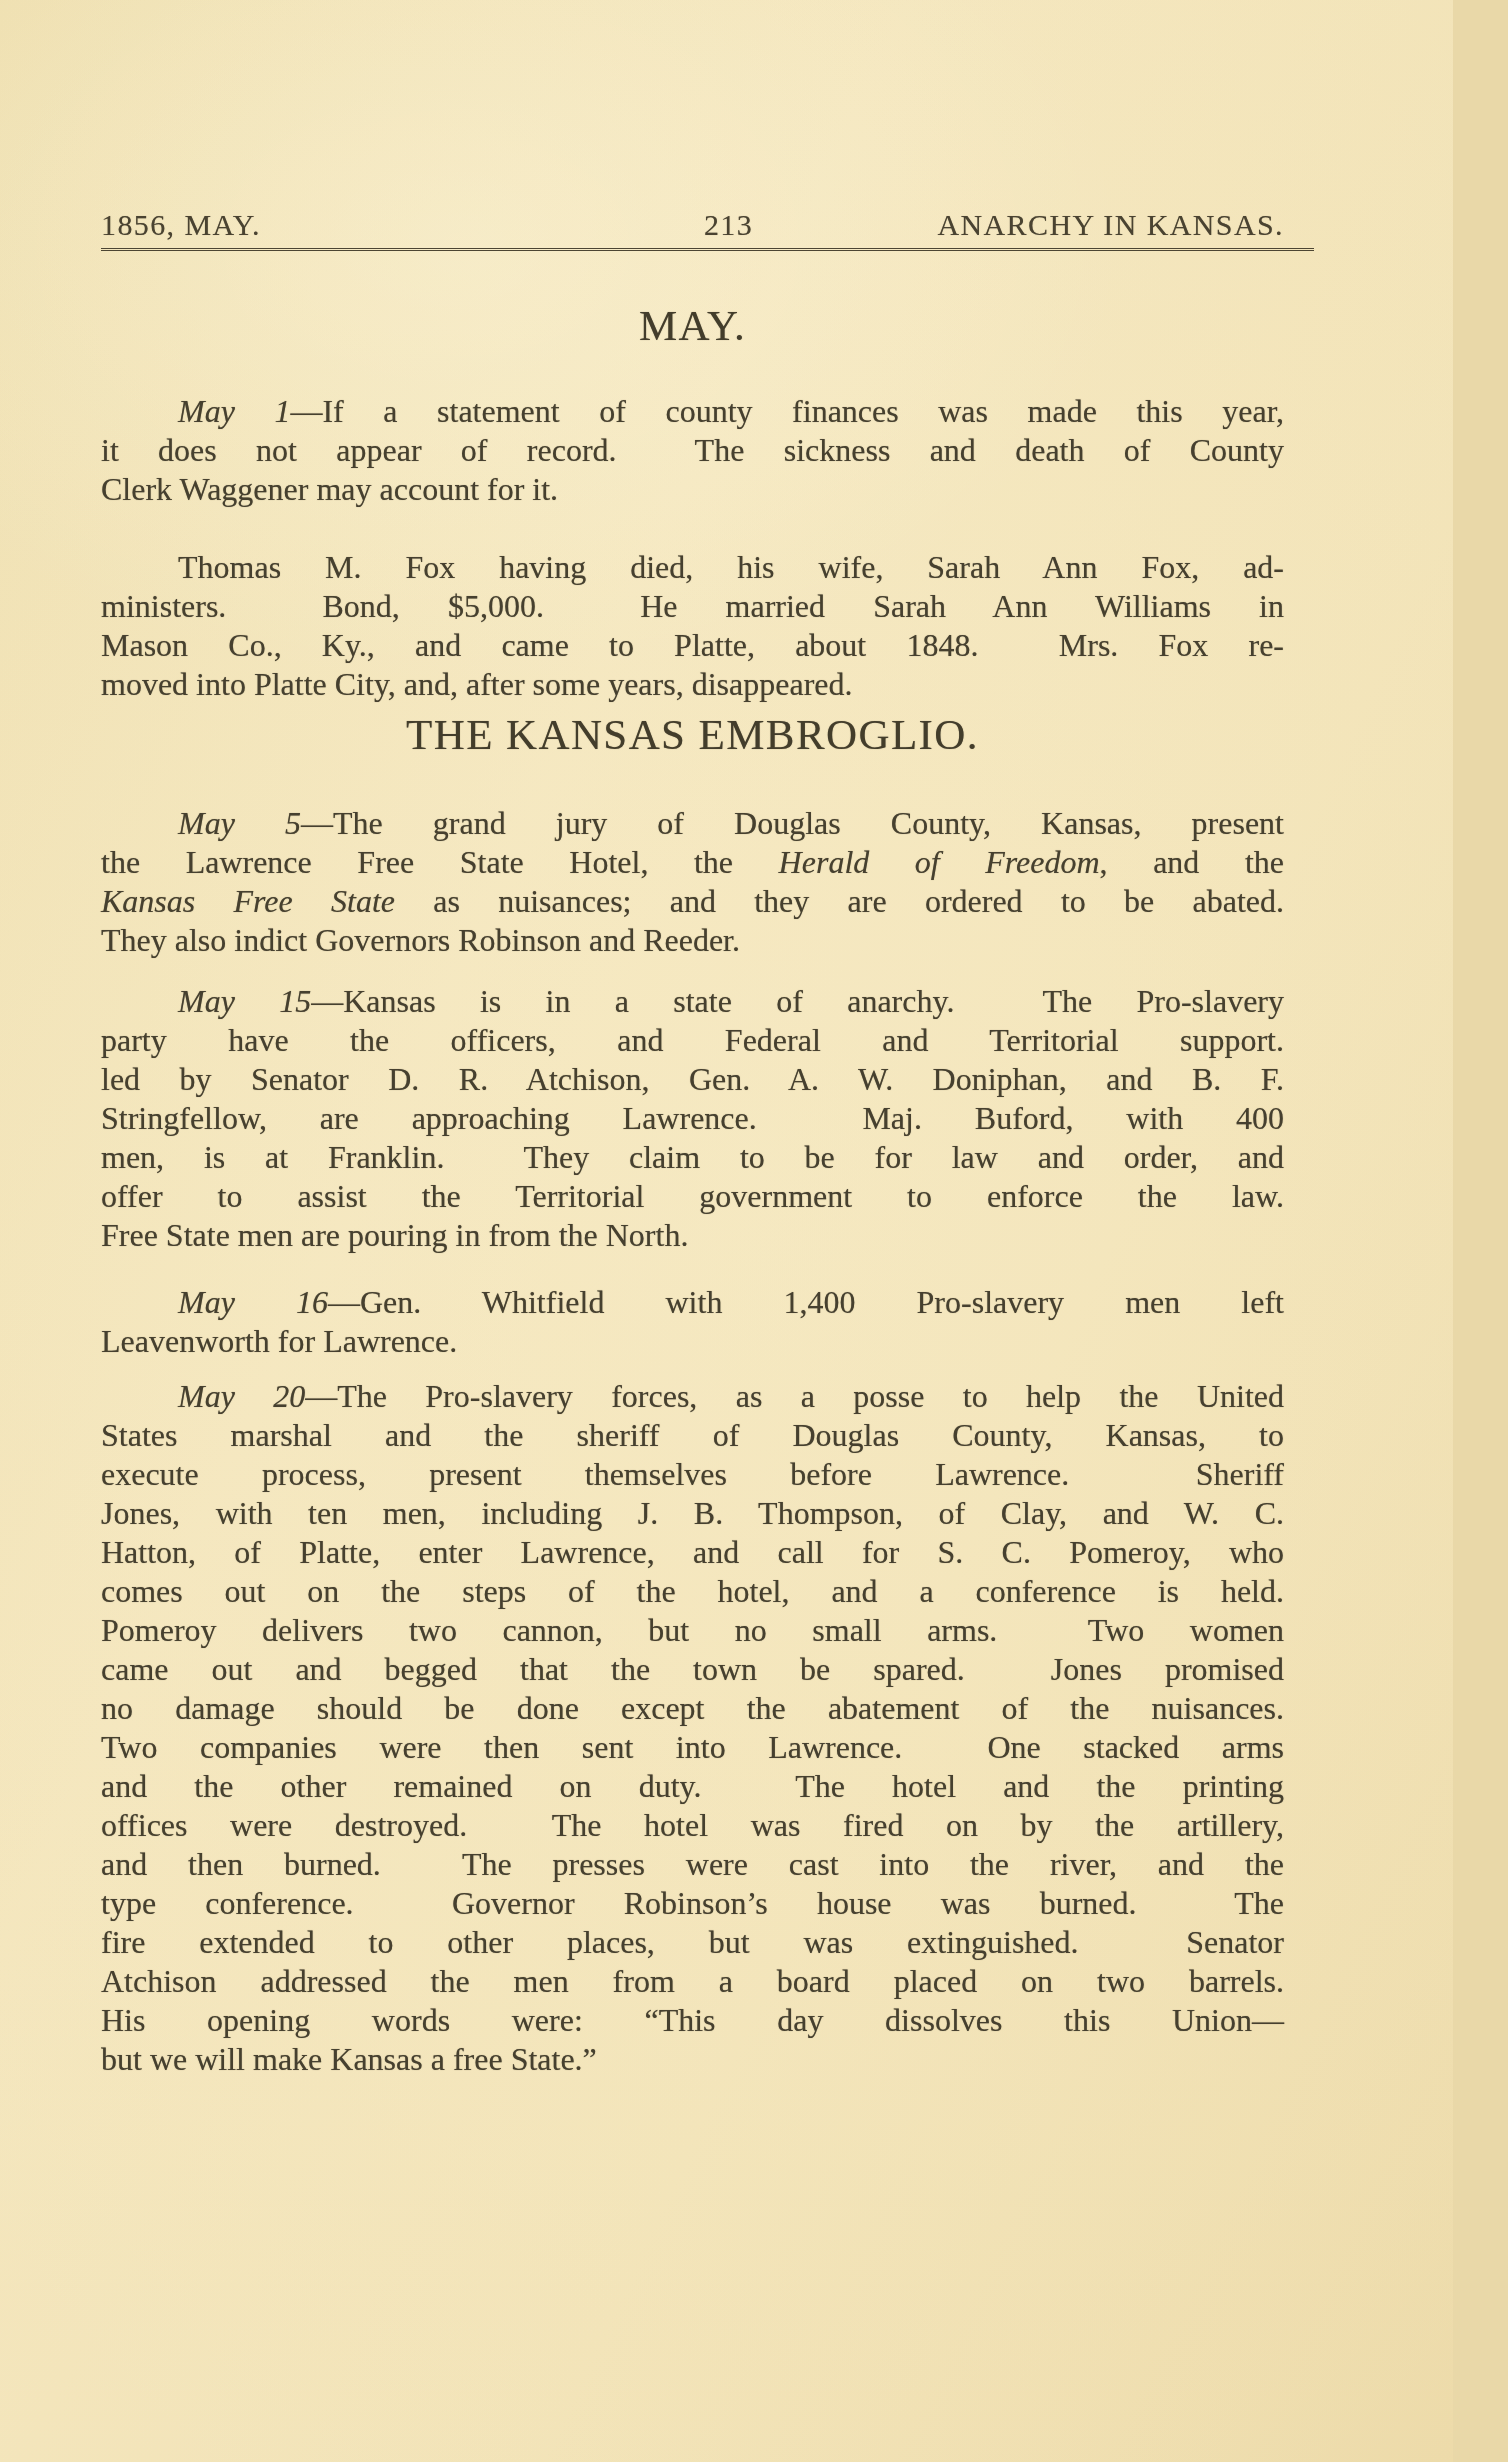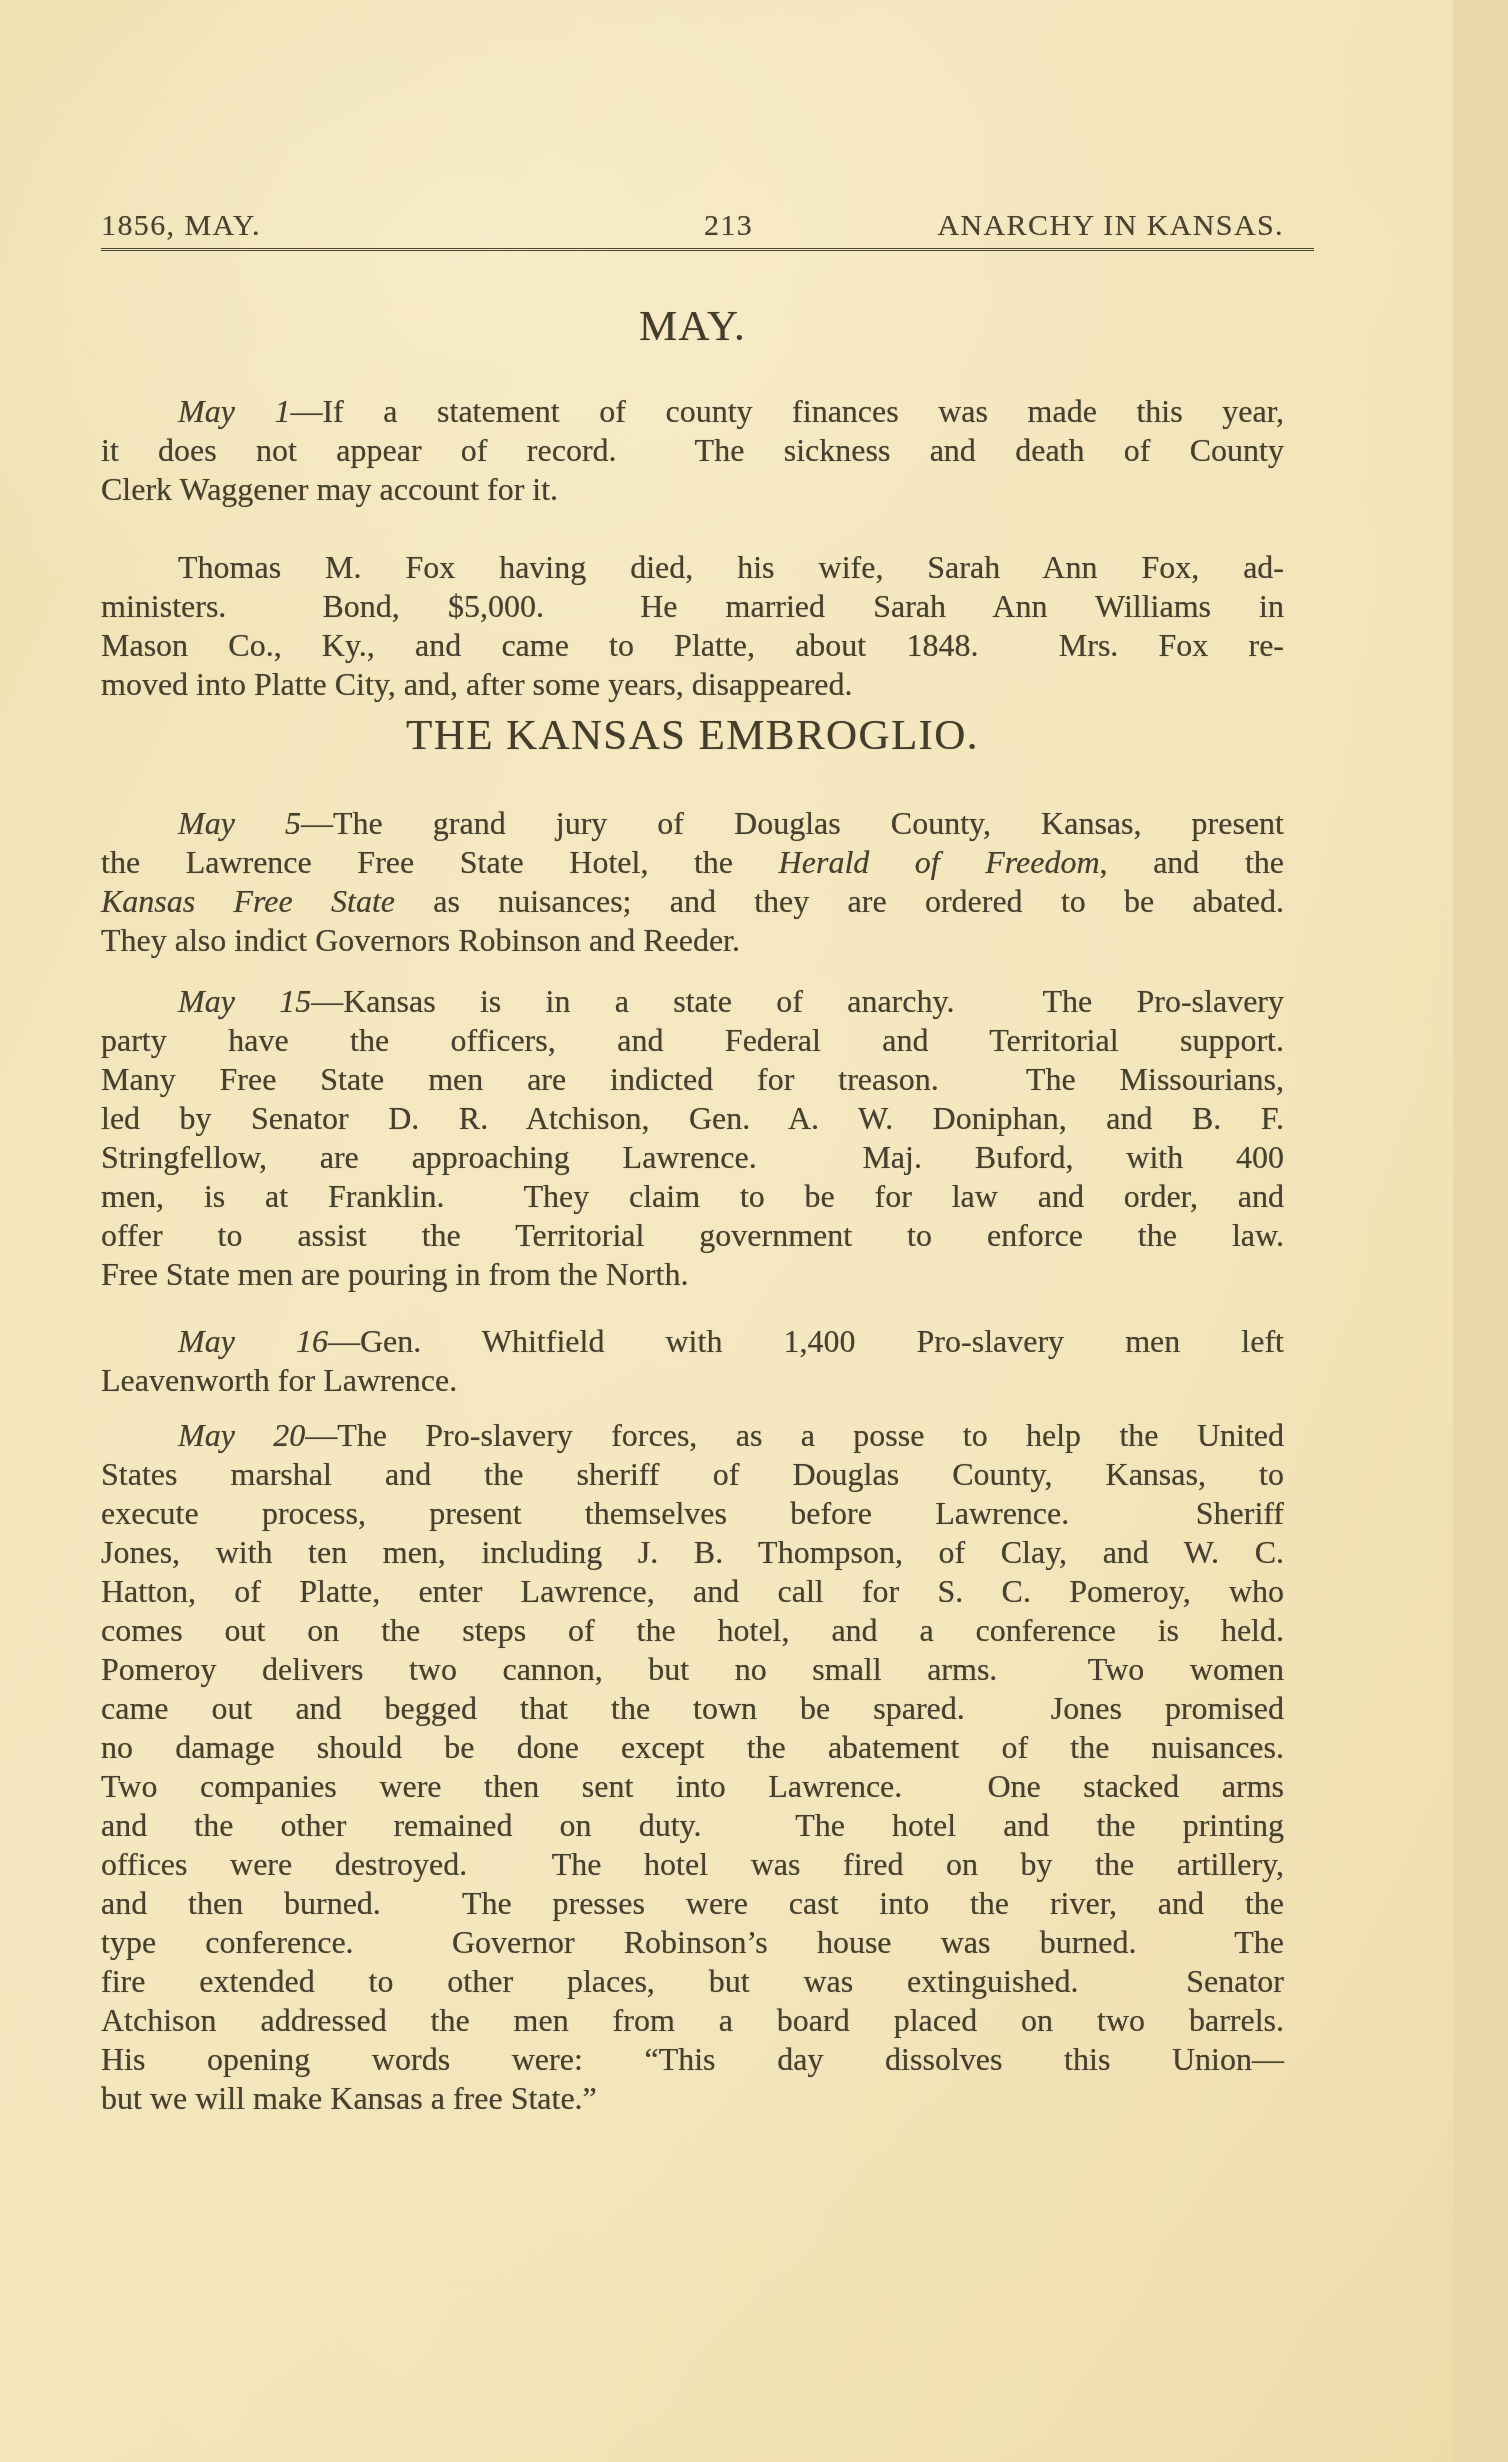--- a/index.html
+++ b/index.html
@@ -92,21 +92,20 @@
       <div class="heading">THE KANSAS EMBROGLIO.</div>
       <div class="para indent">
         <div class="line"><em>May 5</em><span>—The grand jury of Douglas County, Kansas, present</span></div>
         <div class="line"><span>the Lawrence Free State Hotel, the </span><em>Herald of Freedom</em><span>, and the</span></div>
         <div class="line"><em>Kansas Free State</em><span> as nuisances; and they are ordered to be abated.</span></div>
         <div class="line last"><span>They also indict Governors Robinson and Reeder.</span></div>
       </div>
       <div class="para indent">
         <div class="line"><em>May 15</em><span>—Kansas is in a state of anarchy.  The Pro-slavery</span></div>
         <div class="line"><span>party have the officers, and Federal and Territorial support.</span></div>
-        <div class="line"><span>Many Free State men are indicted for treason.  The Missourians,</span></div>
         <div class="line"><span>led by Senator D. R. Atchison, Gen. A. W. Doniphan, and B. F.</span></div>
         <div class="line"><span>Stringfellow, are approaching Lawrence.  Maj. Buford, with 400</span></div>
         <div class="line"><span>men, is at Franklin.  They claim to be for law and order, and</span></div>
         <div class="line"><span>offer to assist the Territorial government to enforce the law.</span></div>
         <div class="line last"><span>Free State men are pouring in from the North.</span></div>
       </div>
       <div class="para indent">
         <div class="line"><em>May 16</em><span>—Gen. Whitfield with 1,400 Pro-slavery men left</span></div>
         <div class="line last"><span>Leavenworth for Lawrence.</span></div>
       </div>

